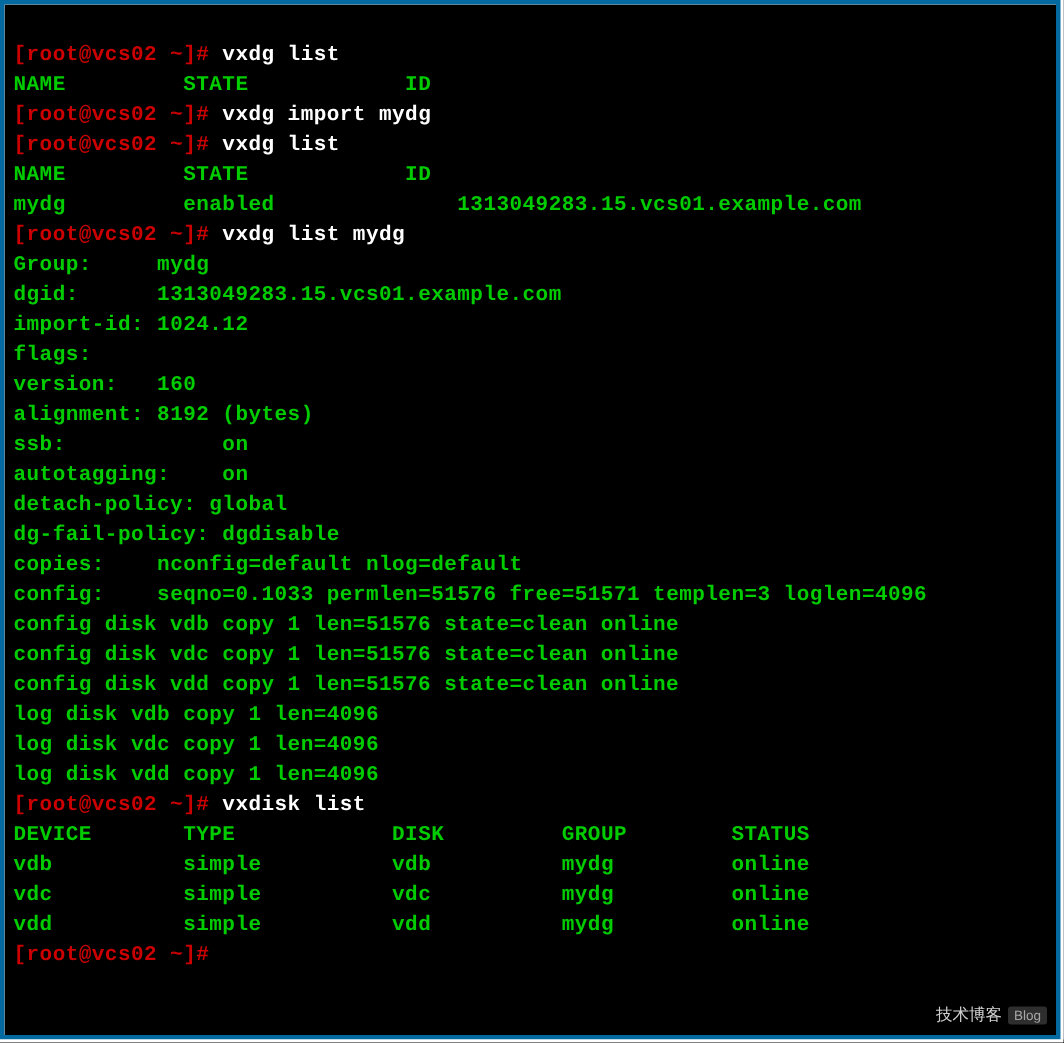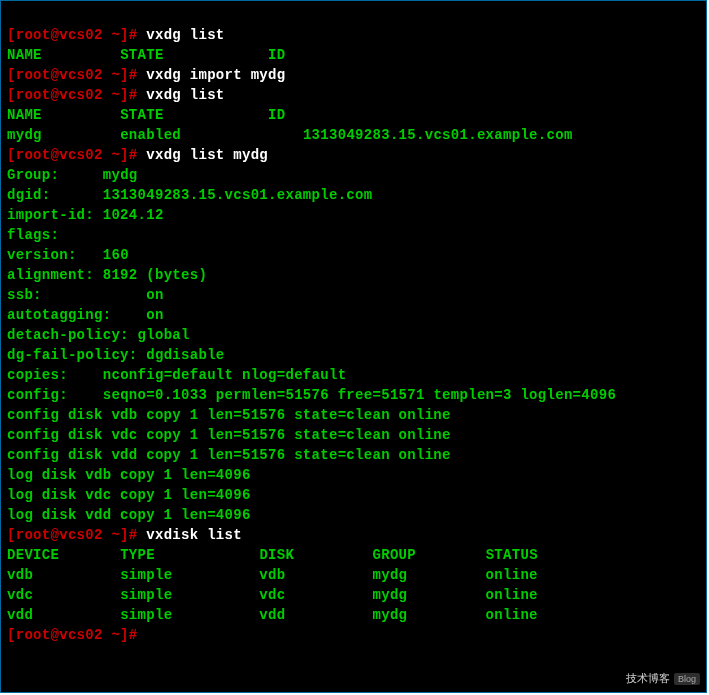--- a/index.html
+++ b/index.html
@@ -1,16 +1,16 @@
 <!DOCTYPE html>
 <html><head>
 <meta charset="utf-8">
 <style>
 html,body{margin:0;padding:0;background:#fff}
-.wrap{border:1px solid #0369a1;width:707px;height:693px;box-sizing:border-box;position:relative;overflow:hidden}
+.wrap{border:3px solid #0369a1;width:707px;height:693px;box-sizing:border-box;position:relative;overflow:hidden}
 .term{background:#000;color:#00cc00;font-family:"Courier New",monospace;font-size:14px;line-height:20px;padding:4px 6px;height:100%;box-sizing:border-box;white-space:pre;font-weight:bold;letter-spacing:.3px}
 .prompt{color:#cc0000}
 .cmd{color:#fff}
 .watermark{position:absolute;right:6px;bottom:6px;text-align:right;color:#fff;font-family:Arial,sans-serif;pointer-events:none;opacity:.9}
 .watermark .big{font-size:22px;font-weight:bold;letter-spacing:1px}
 .watermark .small{font-size:11px;opacity:.9}
 .watermark .tag{display:inline-block;background:#3a3a3a;color:#ccc;font-size:9px;padding:1px 4px;margin-left:4px;border-radius:2px;vertical-align:middle}
 </style>
 </head>
 <body>

